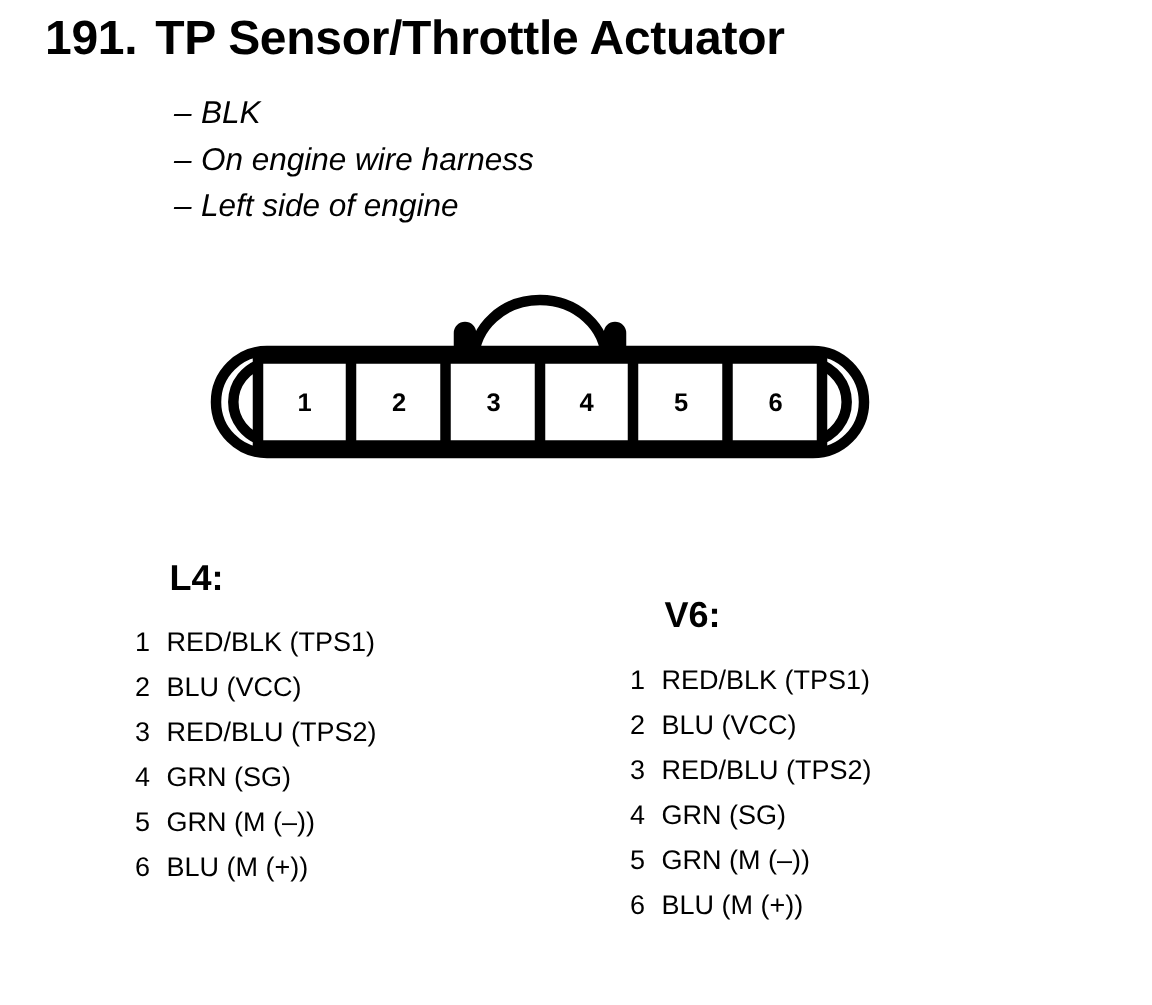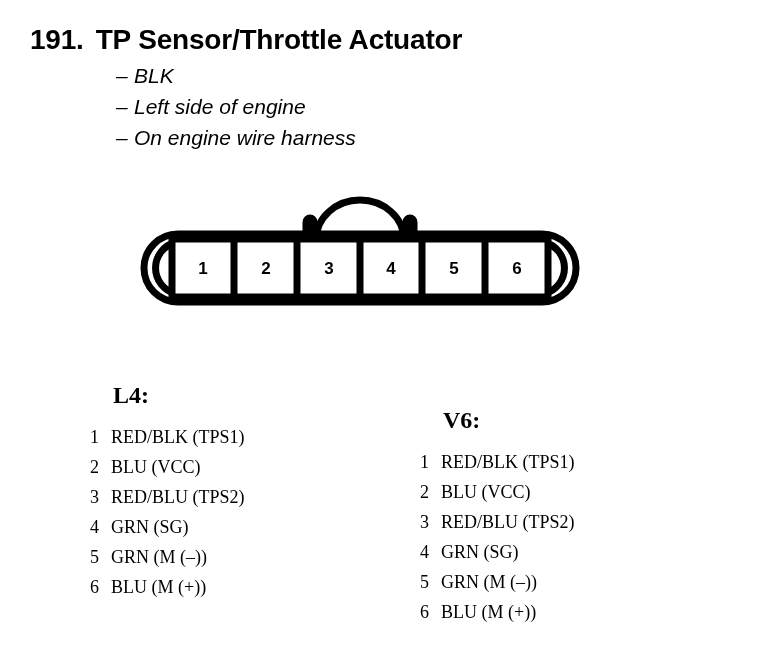--- a/index.html
+++ b/index.html
@@ -14,22 +14,22 @@
     overflow: hidden;
     font-family: "Liberation Sans", sans-serif;
     color: #000000;
     -webkit-font-smoothing: none;
   }
 
   
   .page-title {
     position: absolute;
     left: 30px;
-    top: 24px;
-    font-size: 28px;
+    top: 7px;
+    font-size: 32px;
     font-weight: bold;
     letter-spacing: -0.2px;
     white-space: nowrap;
   }
   .title-number {
     display: inline-block;
     margin-right: 12px;
   }
 
   .bullet-list {
@@ -63,22 +63,21 @@
     font-family: "Liberation Sans", sans-serif;
     font-size: 17px;
     font-weight: bold;
     text-anchor: middle;
     fill: #000000;
   }
 
   
   .pinout-column {
     position: absolute;
-    top: 382px;
-    font-family: Liberation Serif, serif;
+    top: 372px;
   }
   .pinout-column.l4  { left: 90px; }
   .pinout-column.v6  { left: 420px; margin-top: 25px; }
 
   .variant-heading {
     font-size: 24px;
     font-weight: bold;
     margin-left: 23px;
     margin-bottom: 13px;
     white-space: nowrap;
@@ -102,24 +101,24 @@
 
 <div class="page-title">
   <span class="title-number">191.</span><span>TP Sensor/Throttle Actuator</span>
 </div>
 
 <div class="bullet-list">
   <div class="bullet-row">
     <span class="bullet-dash">–</span><span>BLK</span>
   </div>
   <div class="bullet-row">
-    <span class="bullet-dash">–</span><span>Left side of engine</span>
+    <span class="bullet-dash">–</span><span>On engine wire harness</span>
   </div>
   <div class="bullet-row">
-    <span class="bullet-dash">–</span><span>On engine wire harness</span>
+    <span class="bullet-dash">–</span><span>Left side of engine</span>
   </div>
 </div>
 
 <div class="connector-figure">
   <svg width="470" height="120" viewBox="0 0 470 120">
 
     <rect x="14" y="38" width="432" height="68" rx="34" ry="34" fill="#ffffff" stroke="#000000" stroke-width="7"></rect>
 
     <path d="M 46 46 A 28 27 0 0 0 46 98" fill="none" stroke="#000000" stroke-width="7" stroke-linecap="round"></path>
 

